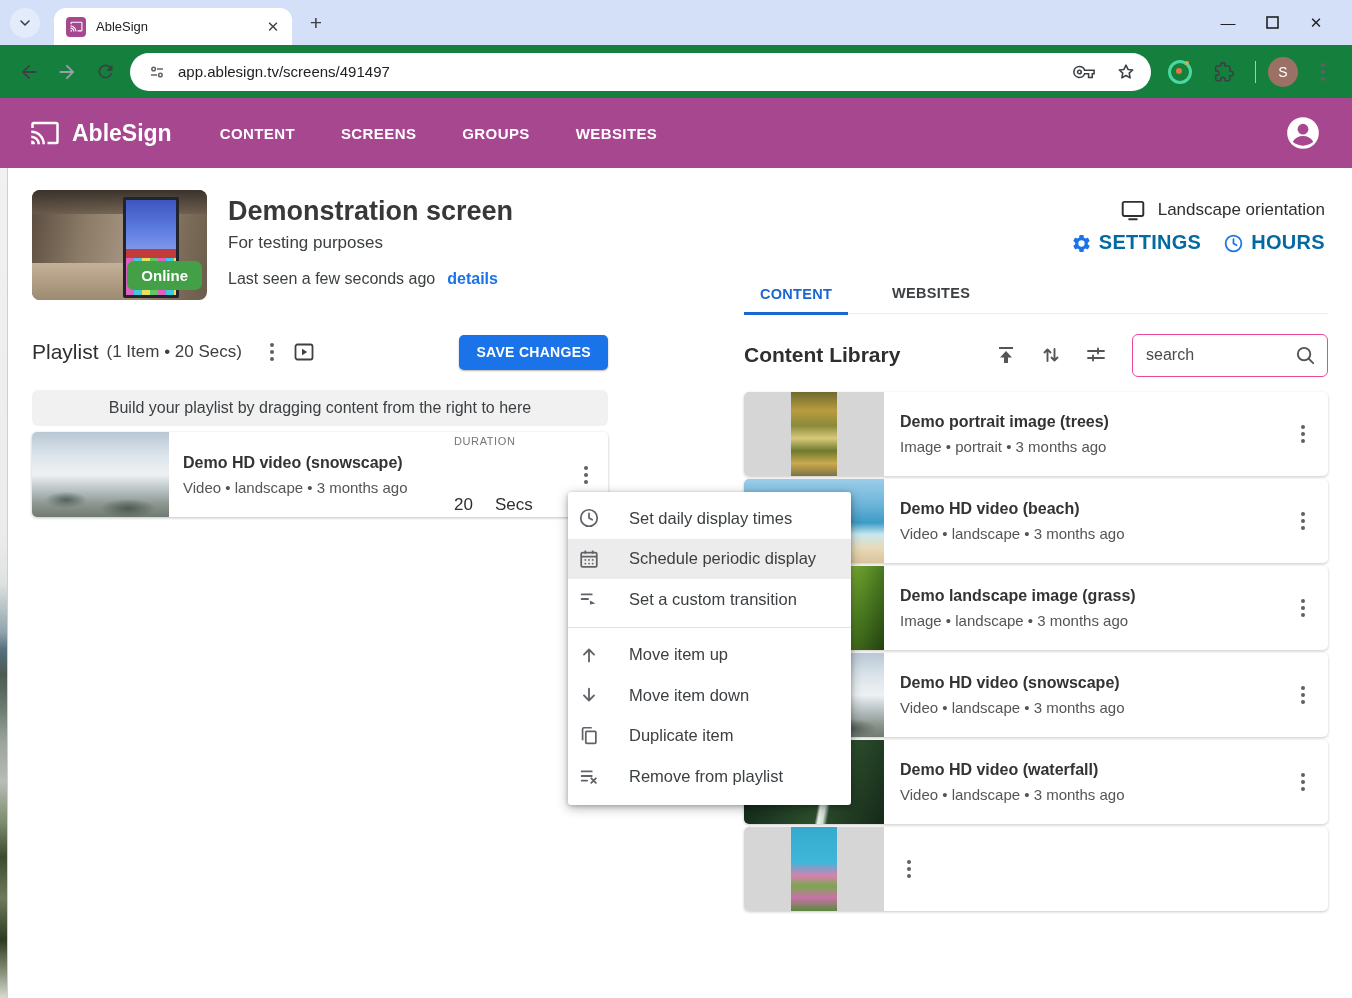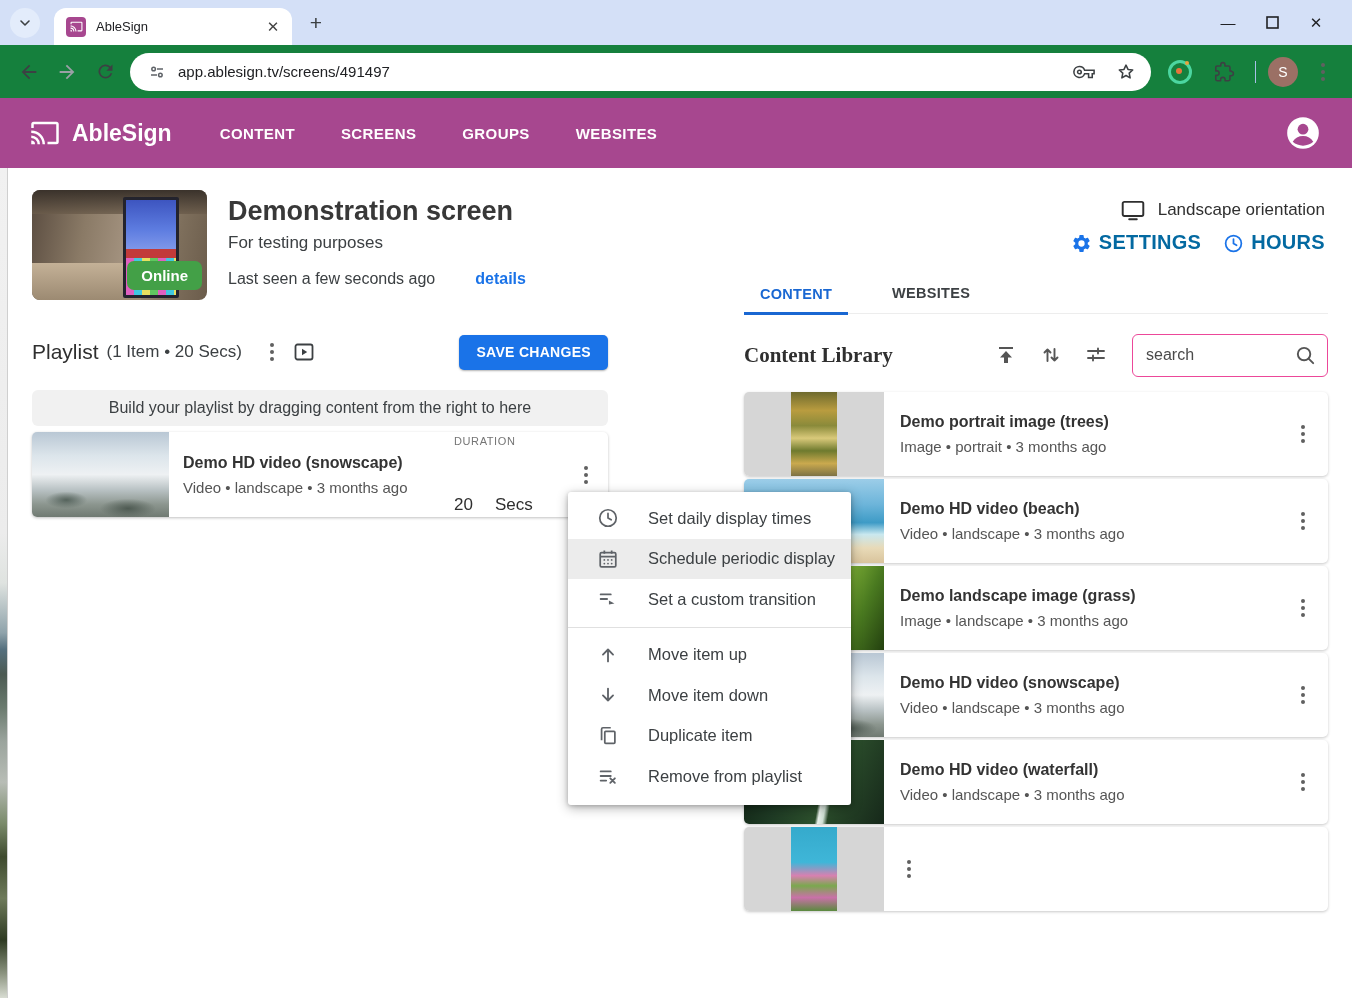--- a/index.html
+++ b/index.html
@@ -51,21 +51,21 @@
   .screen-thumb .sign-top { width:100%; height:52%; background:linear-gradient(180deg,#3d55c0,#5d7ce0 60%,#7e97ea); }
   .screen-thumb .sign-band { width:100%; height:9%; background:#c23a3a; }
   .screen-thumb .sign-grid { width:100%; height:39%;
     background:
       repeating-linear-gradient(90deg,#e060c0 0 8px,#40c8e0 8px 16px,#e8e060 16px 24px,#60c860 24px 32px),
       #202020; }
   .online-badge { position:absolute; right:5px; bottom:10px; background:#43a047; color:#fff; font-size:15px; font-weight:bold; padding:6px 14px; border-radius:7px; }
 
   .page-title { position:absolute; left:228px; top:196px; font-size:27px; font-weight:bold; color:#383838; }
   .page-subtitle { position:absolute; left:228px; top:233px; font-size:17px; color:#3c4043; }
-  .last-seen-row { position:absolute; left:228px; top:270px; font-size:16px; color:#3c4043; display:flex; gap:40px; }
+  .last-seen-row { position:absolute; left:228px; top:270px; font-size:16px; color:#3c4043; display:flex; gap:12px; }
   .details-link { color:#1a73e8; font-weight:bold; cursor:pointer; }
 
   .orientation-row { position:absolute; top:197px; right:27px; display:flex; align-items:center; gap:12px; font-size:17px; color:#2f2f2f; }
   .screen-actions { position:absolute; top:231px; right:27px; display:flex; align-items:center; gap:22px; }
   .action-link { display:flex; align-items:flex-end; gap:7px; color:#0369a1; font-size:20px; font-weight:bold; letter-spacing:.3px; cursor:pointer; }
 
   
   .playlist-header { position:absolute; left:32px; top:334px; width:576px; height:36px; display:flex; align-items:center; }
   .playlist-title { font-size:21px; font-weight:normal; color:#2f2f2f; }
   .playlist-summary { font-size:17px; color:#3c4043; margin-left:8px; }
@@ -84,34 +84,34 @@
   .pl-body { flex:1; padding:0 14px; }
   .pl-title { font-size:16px; font-weight:bold; color:#333; margin-bottom:7px; }
   .pl-meta { font-size:15px; color:#555; }
   .duration-block { width:110px; flex:none; }
   .duration-label { font-size:11px; color:#757575; letter-spacing:.6px; margin-bottom:6px; }
   .duration-vals { display:flex; gap:22px; font-size:17px; color:#2f2f2f;margin-top:48px; }
   .pl-kebab { width:44px; flex:none; display:flex; justify-content:center; }
 
   
   .ctx-menu { position:absolute; left:568px; top:492px; width:283px; background:#fff; border-radius:3px; box-shadow:0 3px 12px rgba(0,0,0,.3), 0 1px 4px rgba(0,0,0,.2); padding:6px 0 8px; z-index:50; }
-  .ctx-item { height:40.5px; display:flex; align-items:center; padding:0 16px 0 28px; gap:28px; cursor:pointer; }
+  .ctx-item { height:40.5px; display:flex; align-items:center; padding:0 16px 0 9px; gap:28px; cursor:pointer; }
   .ctx-item.highlight { background:#ececec; }
   .ctx-item .ci-icon { width:24px; height:24px; flex:none; display:flex; align-items:center; justify-content:center; }
   .ctx-item .ci-label { font-size:16.5px; color:#3c4043; white-space:nowrap; }
   .ctx-divider { height:1px; background:#e0e0e0; margin:7px 0; }
 
   
   .lib-tabs { position:absolute; left:744px; top:277px; width:584px; height:37px; display:flex; align-items:flex-end; border-bottom:1px solid #ededed; }
   .lib-tab { font-size:14.5px; font-weight:bold; letter-spacing:.3px; padding:0 4px 12px; cursor:pointer; }
   .lib-tab.active { color:#1967d2; border-bottom:3px solid #1967d2; margin-bottom:-2px; padding-bottom:10px; width:104px; text-align:center;}
   .lib-tab.inactive { color:#3c4043; margin-left:40px; }
 
   .lib-header { position:absolute; left:744px; top:332px; width:584px; height:46px; display:flex; align-items:center; }
-  .lib-title { font-size:21px; font-weight:bold; color:#2f2f2f;font-family:Liberation Serif, serif; }
+  .lib-title { font-size:21px; font-weight:bold; color:#2f2f2f; }
   .lib-icons { display:flex; align-items:center; gap:17px; margin-left:auto; margin-right:22px; }
   .lib-icon-btn { width:28px; height:28px; display:flex; align-items:center; justify-content:center; }
   .search-box { width:196px; height:43px; border:1px solid #ec4899; border-radius:6px; display:flex; align-items:center; padding:0 10px 0 13px; background:#fff; }
   .search-box input { flex:1; border:none; outline:none; font-family:inherit; font-size:16px; color:#3c4043; min-width:0; background:transparent; }
   .search-box input::placeholder { color:#4a4a4a; opacity:1; }
 
   .lib-list { position:absolute; left:744px; top:392px; width:584px; }
   .lib-card { width:100%; height:84px; background:#fff; border-radius:5px; box-shadow:0 1px 3px rgba(0,0,0,.22); display:flex; align-items:center; overflow:hidden; margin-bottom:3px; }
   .lib-thumb { width:140px; height:84px; flex:none; position:relative; }
   .lib-thumb.letterbox { background:#d6d6d6; }

